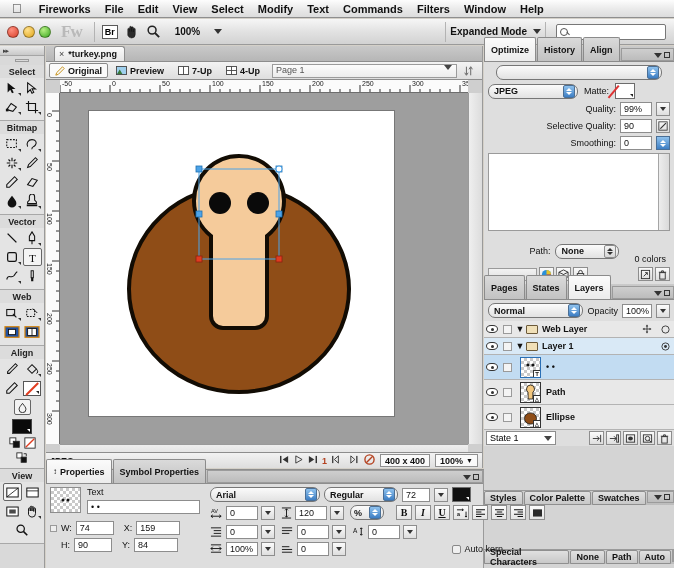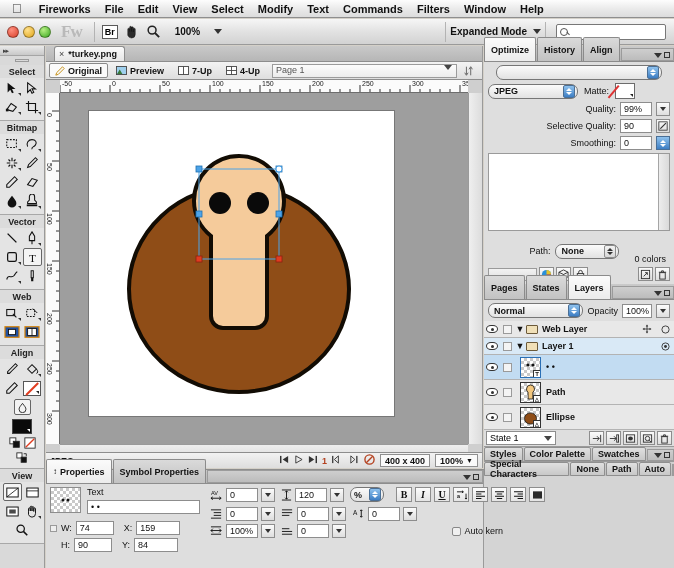--- a/index.html
+++ b/index.html
@@ -239,22 +239,23 @@
   .lr-right { width: 18px; display:flex;align-items:center;justify-content:center; }
   .eye {
     width: 12px; height: 8px; border: 1px solid #333; border-radius: 50% / 60%;
     position: relative; background: #fff;
   }
   .eye::after { content:''; position:absolute; left: 4px; top: 2px; width: 3px; height: 3px; border-radius: 50%; background: #333; }
   .folder { width: 12px; height: 9px; background: #f0e0b8; border: 1px solid #6b5a3a; border-radius: 1px; margin-right: 4px; }
 
   
   .mini-strip {
-    display: flex; align-items: flex-end; height: 15px; background: linear-gradient(to bottom,#cfcfcf,#bcbcbc);
+    display: flex; align-items: flex-start; height: 15px; background: linear-gradient(to bottom,#cfcfcf,#bcbcbc);
     border-top: 1px solid #9a9a9a;
+    margin-top: 44px;
   }
   .mini-tab {
     height: 14px; padding: 0 5px; display:flex;align-items:center; font-size: 9px; font-weight: bold; color:#111;
     background: linear-gradient(to bottom,#e0e0e0,#c8c8c8); border: 1px solid #8f8f8f;
     border-radius: 2px 2px 0 0; margin-right: 1px;
   }
   .statebar { display:flex; align-items:center; height: 16px; background: #dedede; padding: 0 2px; gap: 2px; }
   .state-combo { width: 70px; height: 14px; background: #fff; border: 1px solid #8d8d8d;
       display:flex; align-items:center; padding: 0 3px; font-size: 9px; position: relative; }
   .state-combo .tri { position:absolute; right:3px; width:0;height:0;border-left:4px solid transparent;border-right:4px solid transparent;border-top:5px solid #444;}
@@ -1174,20 +1175,43 @@
           <span class="lbl">H:</span>
           <span class="field" style="width:38px;">90</span>
           <span class="lbl" style="margin-left:6px;">Y:</span>
           <span class="field" style="width:44px;">84</span>
         </div>
       </div>
 
       <div class="pdiv"></div>
 
       <div class="pcol" style="flex:1;">
+        <div style="display:flex;gap:4px;align-items:center;">
+          <span class="combo" style="width:110px;">
+            <span>Arial</span>
+            <span class="stepper">
+                <i class="stp-up"></i>
+                <i class="stp-dn"></i>
+              </span>
+          </span>
+          <span class="combo" style="width:74px;">
+            <span>Regular</span>
+            <span class="stepper">
+                <i class="stp-up"></i>
+                <i class="stp-dn"></i>
+              </span>
+          </span>
+          <span class="field" style="width:28px;">72</span>
+          <span class="minibtn">
+              <i class="caret-sm"></i>
+            </span>
+          <span class="colorbox">
+              <span class="tri"></span>
+            </span>
+        </div>
 
         <div style="display:flex;gap:3px;align-items:center;">
           <svg width="13" height="12" viewBox="0 0 14 13">
               <text x="1" y="6" font-size="6" fill="#111" font-family="Liberation Sans, sans-serif">AV</text>
               <path d="M1 10 L12 10 M1 10 L3 8.5 M1 10 L3 11.5 M12 10 L10 8.5 M12 10 L10 11.5" stroke="#111" fill="none"></path>
             </svg>
           <span class="field" style="width:32px;">0</span>
           <span class="minibtn">
               <i class="caret-sm"></i>
             </span>

